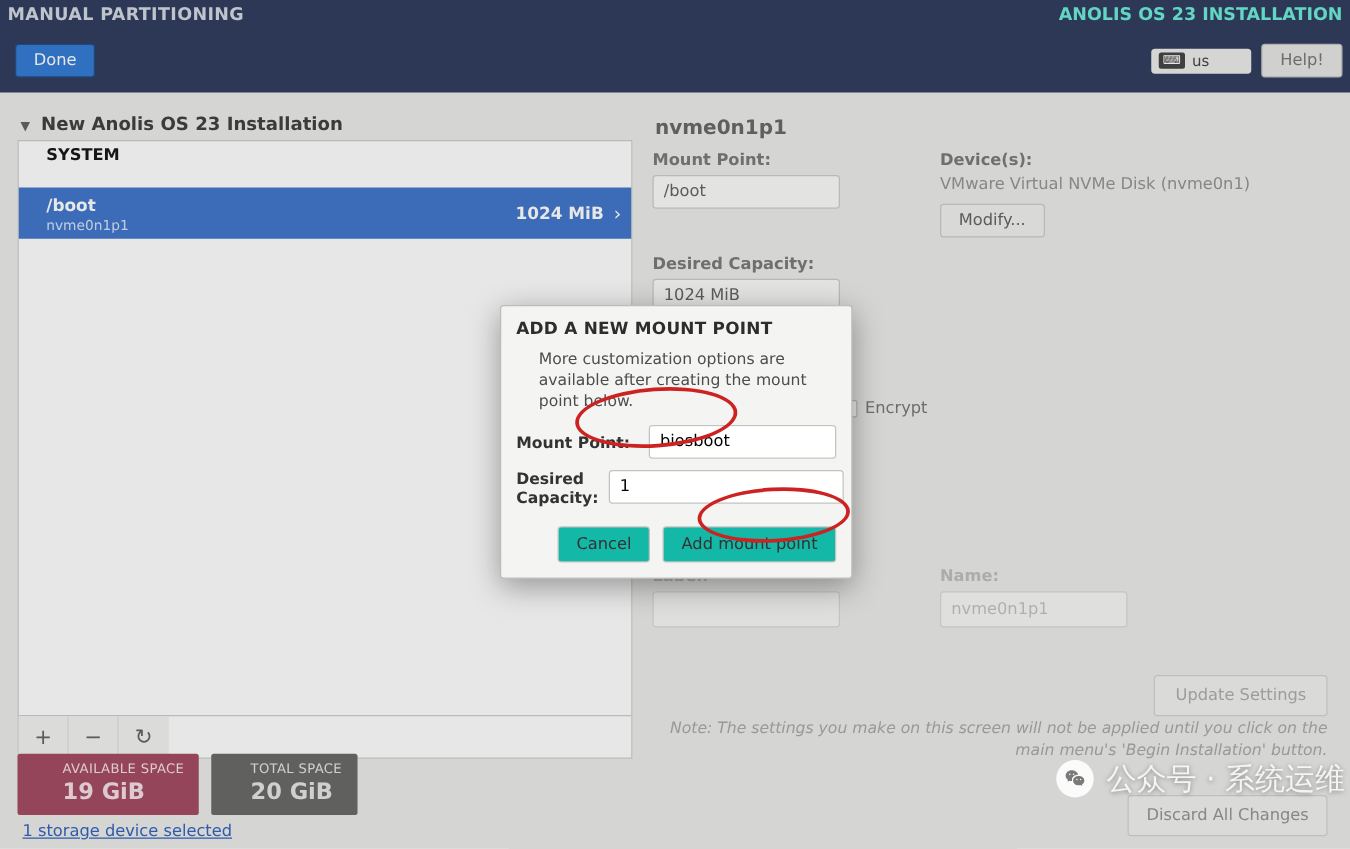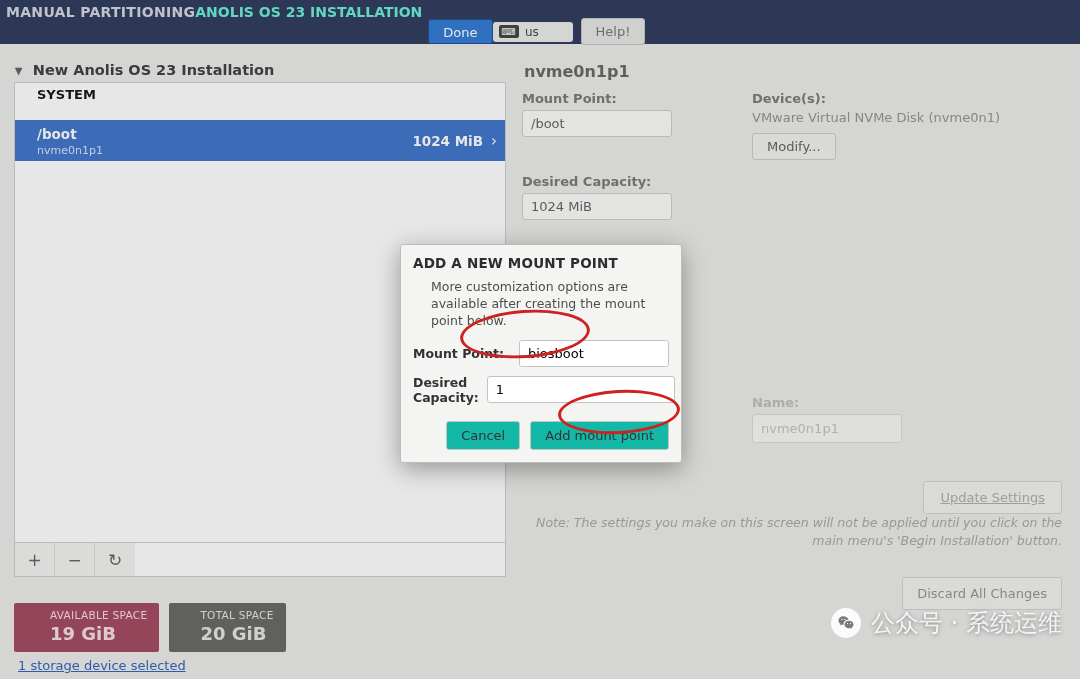--- a/index.html
+++ b/index.html
@@ -4,22 +4,22 @@
 <style>
   * { box-sizing: border-box; margin: 0; padding: 0; font-family: "DejaVu Sans", "Cantarell", sans-serif; }
   html, body { width: 1080px; height: 679px; overflow: hidden; background: #e9e9e7; }
 
   
   .root { position: relative; width: 1080px; height: 679px; }
 
   
   .header {
     background: #1b2a4e; color: #e9ecf2;
-    height: 44px; padding: 4px 6px 0 6px;
-    display: flex; flex-direction: row;
+    height: 74px; padding: 4px 6px 0 6px;
+    display: flex; flex-direction: column;
   }
   .header-top { display: flex; justify-content: space-between; font-weight: 600; font-size: 14px; }
   .header-title-left { color: #cfd4df; letter-spacing: .3px; }
   .header-title-right { color: #5eead4; }
   .header-row2 { display:flex; justify-content: space-between; margin-top:15px;}
   .done-btn {
     background: #1f6fd0; color: #fff; border: 1px solid #0e3e7e;
     border-radius: 3px; padding: 5px 14px; font-size: 13px; cursor: pointer;
     margin-left: 6px;
   }
@@ -79,21 +79,21 @@
   .modify-btn {
     background:#eeeeec; border:1px solid #c6c6c4; border-radius:3px; padding:5px 14px;
     color:#555; font-size:13px; width:fit-content; margin-top:4px;
   }
   .chkline { display:flex; align-items:center; gap:6px; color:#6b6b69; font-size:13px; }
   .chkbox { width:14px; height:14px; border:1px solid #bdbdbb; background:#fff; border-radius:2px;}
   .ghost-label { color:#b8b8b6; font-weight:600; font-size:13px;}
   .ghost-input { border:1px solid #d6d6d4; background:#f6f6f4; color:#bcbcba; border-radius:3px; padding:6px 8px; width:150px; font-size:13px;}
   .update-btn {
     float:right; margin-top:24px; background:#f0f0ee; border:1px solid #cfcfcd; color:#a5a5a3;
-    border-radius:3px; padding:8px 16px; font-size:13px;text-decoration:underline;
+    border-radius:3px; padding:8px 16px; font-size:13px;
   }
   .note { clear:both; color:#a0a09e; font-style:italic; font-size:12.5px; text-align:right; margin-top:10px; line-height:1.4;}
   .discard-btn {
     float:right; background:#f0f0ee; border:1px solid #cfcfcd; color:#8a8a88;
     border-radius:3px; padding:8px 14px; font-size:13px; margin-top:28px;
   }
 
   
   .footer {
     position:absolute; left:14px; bottom:6px; display:flex; flex-direction:column; gap:6px;
@@ -128,21 +128,21 @@
     color:#333; cursor:pointer;
   }
 
   
   .anno { position:absolute; border:3px solid #c22; border-radius:50%; pointer-events:none;}
   .anno.a1 { left:460px; top:310px; width:130px; height:48px; transform:rotate(-4deg);}
   .anno.a2 { left:558px; top:390px; width:122px; height:44px; transform:rotate(-3deg);}
 
   
   .wmark {
-    position:absolute; right:18px; bottom:40px; color:rgba(255,255,255,.85);
+    position:absolute; right:4px; bottom:40px; color:rgba(255,255,255,.85);
     font-size:24px; display:flex; align-items:center; gap:10px;
     text-shadow:0 1px 4px rgba(0,0,0,.4); pointer-events:none;
     font-weight:500;
   }
   .wmark .wicon { width:30px; height:30px; border-radius:50%; background:rgba(255,255,255,.9); display:flex; align-items:center; justify-content:center;}
   .wmark .wicon svg{width:18px;height:18px;fill:#7a7a78;}
 </style>
 </head>
 <body>
 <div class="root">
@@ -208,20 +208,24 @@
       </div>
 
       <div class="field-col" style="margin-bottom:40px;">
         <div class="flabel">Desired Capacity:</div>
         <input class="txt-input" value="1024 MiB" style="">
       </div>
 
       <div class="field-row" style="align-items:center;">
         <div class="flabel">Device Type:</div>
       </div>
+      <div class="chkline" style="margin:6px 0 0 150px;">
+        <span class="chkbox"></span>
+        <span>Encrypt</span>
+      </div>
 
       <div class="field-row" style="margin-top:120px;">
         <div class="field-col">
           <div class="ghost-label">Label:</div>
           <input class="ghost-input" style="">
         </div>
         <div class="field-col" style="margin-left:40px;">
           <div class="ghost-label">Name:</div>
           <input class="ghost-input" value="nvme0n1p1" style="">
         </div>

